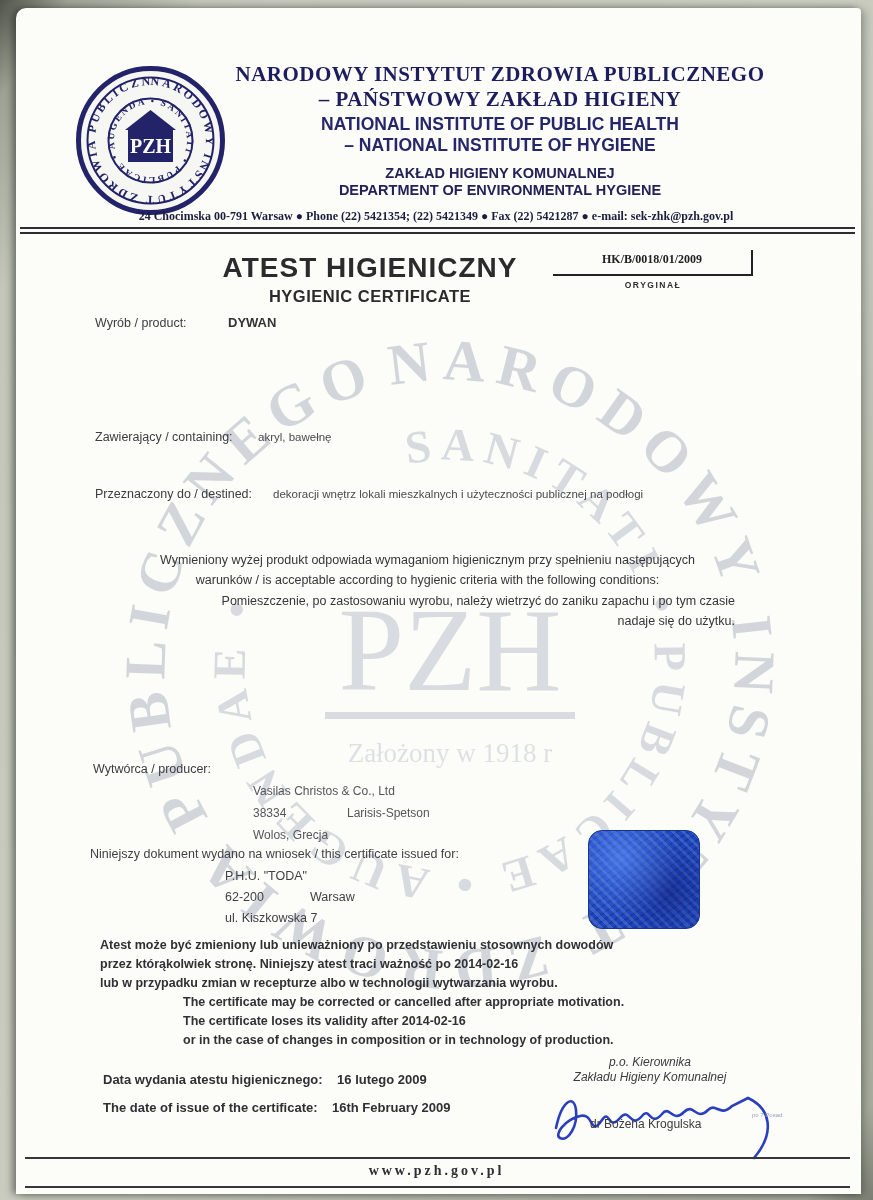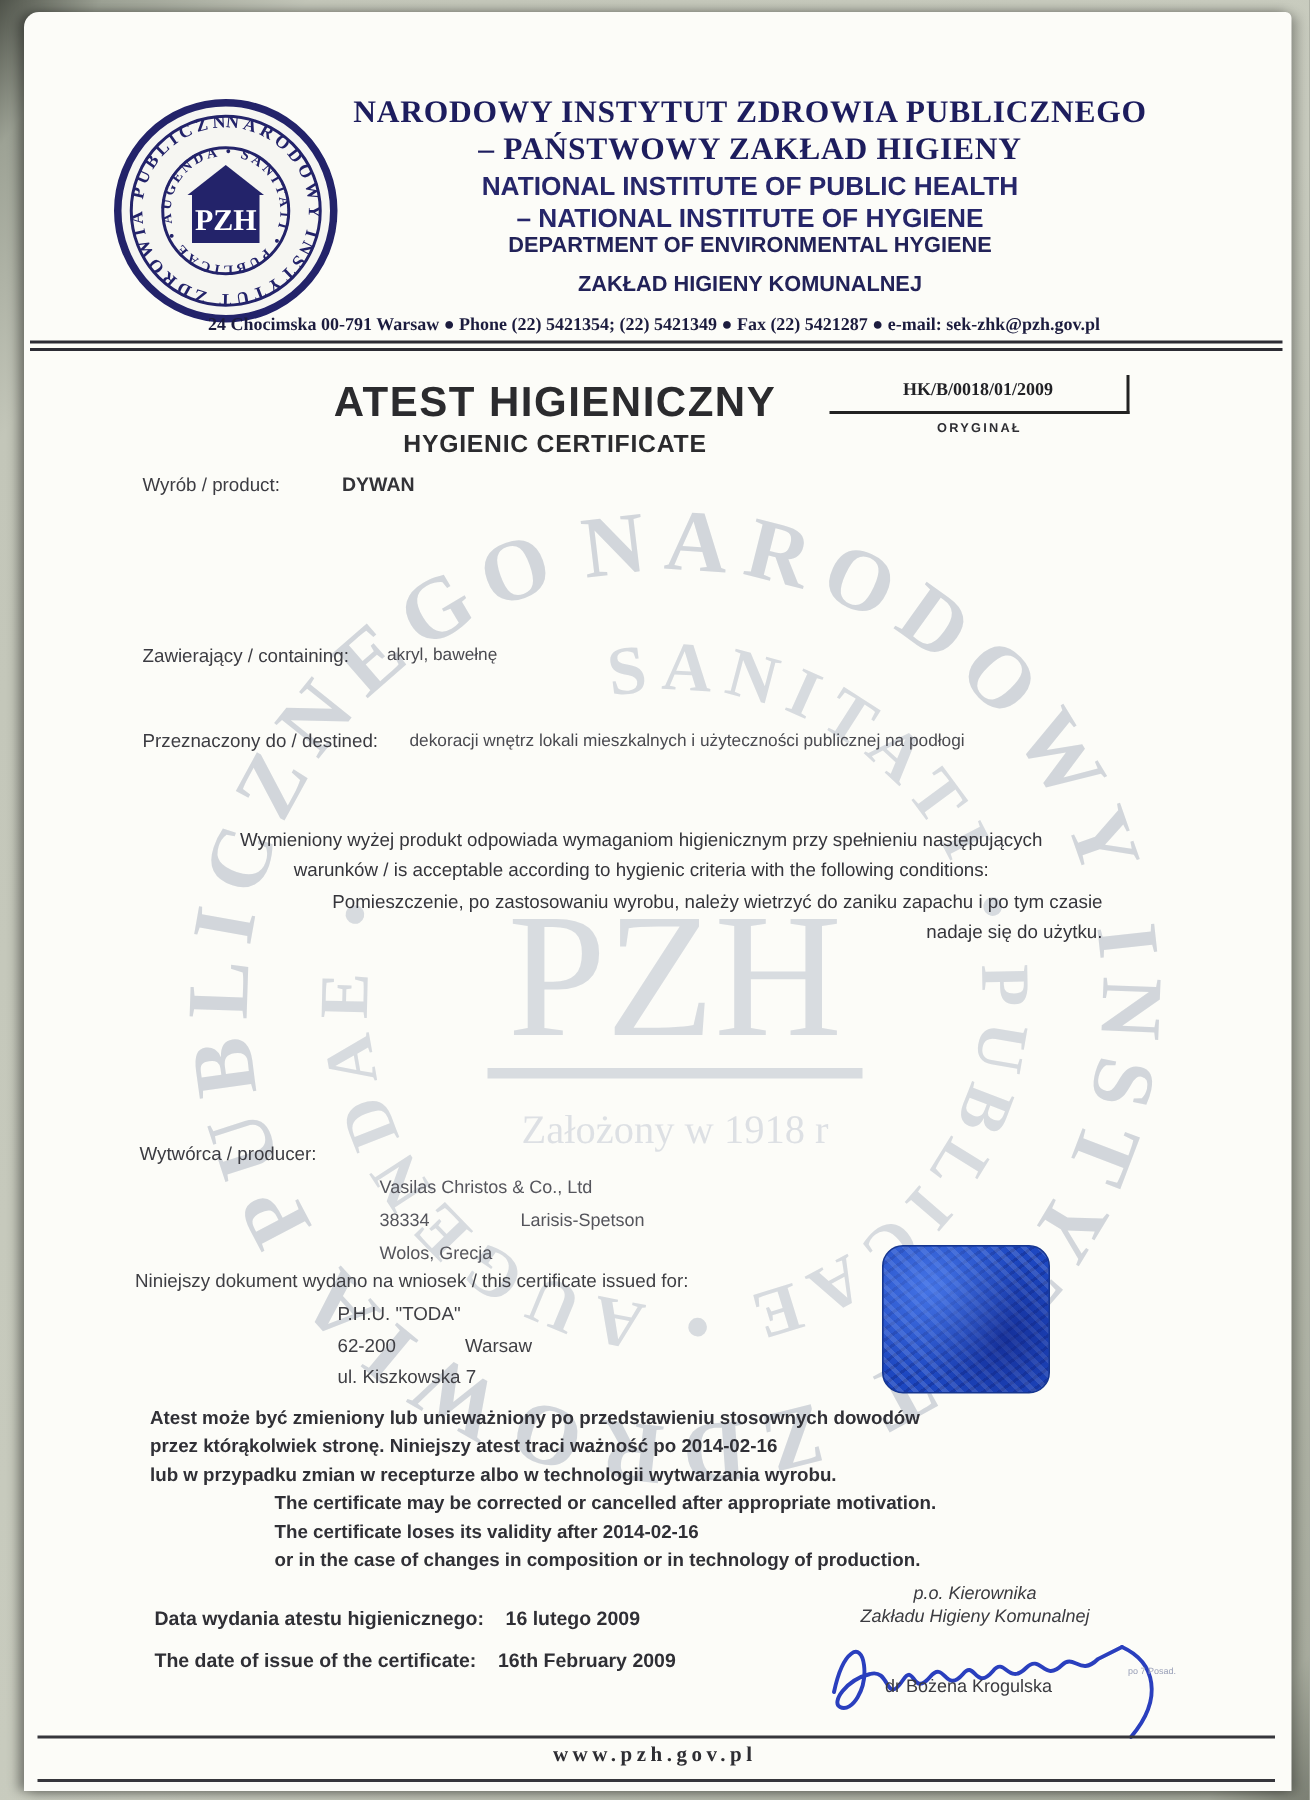--- a/index.html
+++ b/index.html
@@ -85,22 +85,22 @@
     <rect x="60" y="70" width="45" height="34" fill="#23236a"></rect>
     <polygon points="82.5,52 108,72 57,72" fill="#23236a"></polygon>
     <text x="82.5" y="95" text-anchor="middle" font-family="Liberation Serif,serif" font-weight="bold" font-size="20" fill="#ffffff">PZH</text>
   </svg>
 
   <div class="abs" style="left:195px;top:62px;width:610px;text-align:center;">
     <div class="serif h-pl navy">NARODOWY INSTYTUT ZDROWIA PUBLICZNEGO</div>
     <div class="serif h-pl navy">– PAŃSTWOWY ZAKŁAD HIGIENY</div>
     <div class="h-en">NATIONAL INSTITUTE OF PUBLIC HEALTH</div>
     <div class="h-en" style="margin-top:0;">– NATIONAL INSTITUTE OF HYGIENE</div>
+    <div class="h-dept">ZAKŁAD HIGIENY KOMUNALNEJ</div>
     <div class="h-dept" style="margin-top:0;">DEPARTMENT OF ENVIRONMENTAL HYGIENE</div>
-    <div class="h-dept">ZAKŁAD HIGIENY KOMUNALNEJ</div>
   </div>
 
   <div class="abs addr serif" style="left:20px;top:209px;width:832px;">24 Chocimska  00-791 Warsaw  ● Phone (22) 5421354; (22) 5421349 ● Fax (22) 5421287 ● e-mail: sek-zhk@pzh.gov.pl</div>
   <div class="abs rule2" style="left:20px;top:227px;width:835px;"></div>
 
   <div class="abs title-pl" style="left:150px;top:252px;width:440px;">ATEST HIGIENICZNY</div>
   <div class="abs title-en" style="left:150px;top:287px;width:440px;">HYGIENIC CERTIFICATE</div>
 
   <div class="abs" style="left:553px;top:250px;width:200px;">
     <div class="serif certnum">HK/B/0018/01/2009</div>

